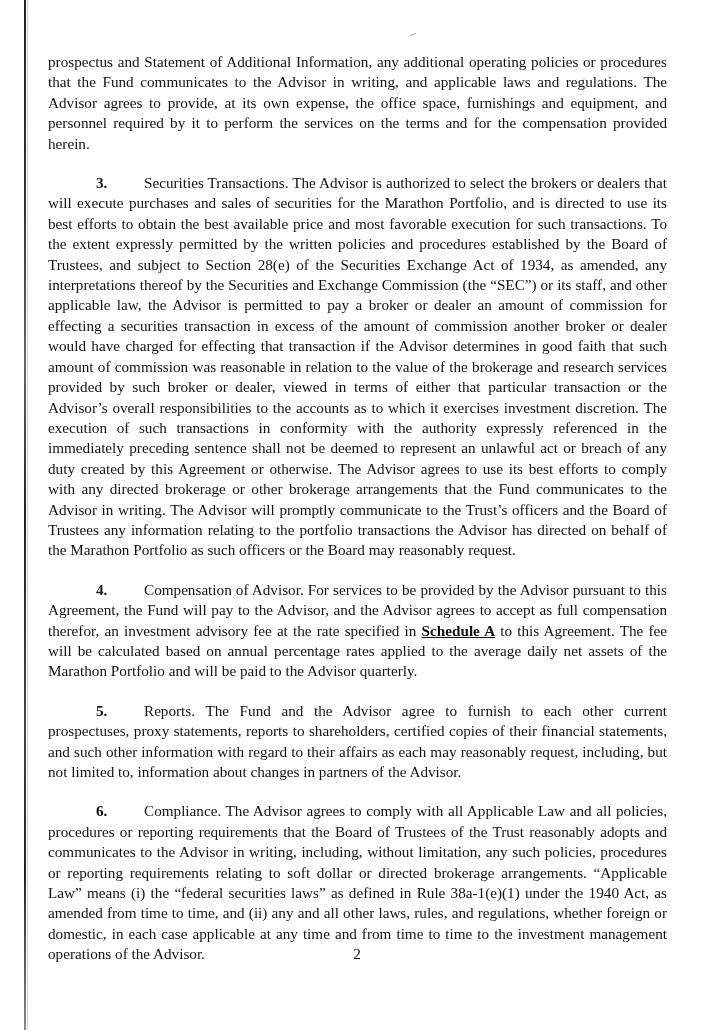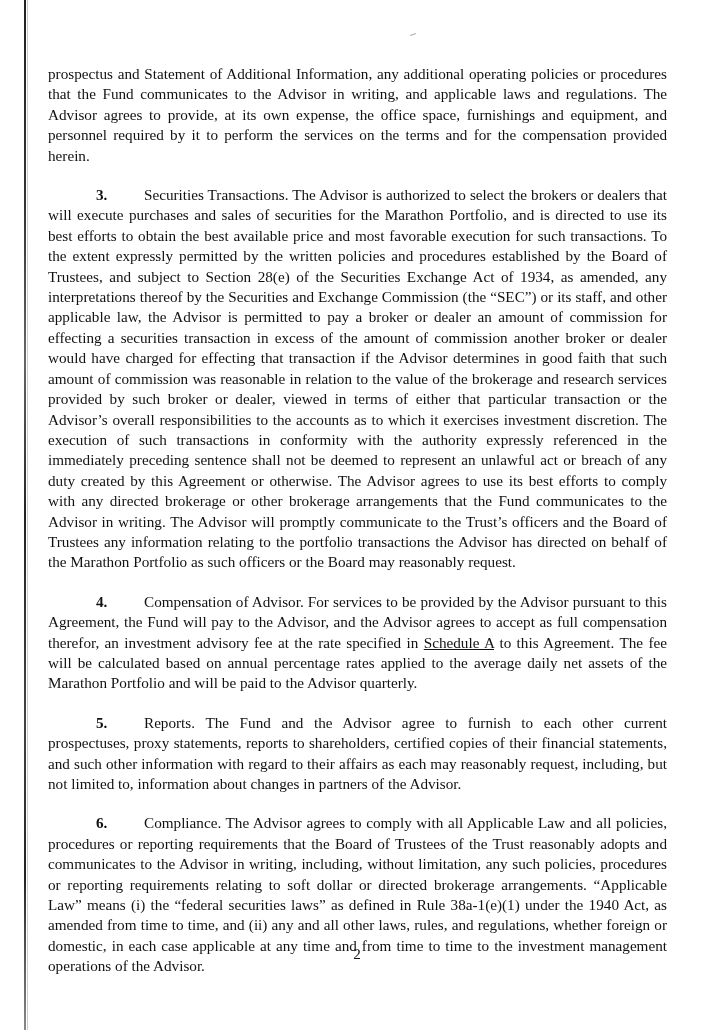--- a/index.html
+++ b/index.html
@@ -25,40 +25,41 @@
     }
     .scan-edge.thin {
       left: 27px;
       width: 1px;
       background: #999;
       opacity: 0.5;
     }
     .page {
       position: absolute;
       left: 48px;
-      top: 64px;
+      top: 52px;
       width: 619px;
     }
     p.para {
       margin: 0 0 19px 0;
       font-size: 15.2px;
       line-height: 20.4px;
       text-align: justify;
     }
     .num {
       display: inline-block;
       margin-left: 48px;
       width: 48px;
       font-weight: bold;
     }
     .heading {
       font-weight: normal;
     }
     .u {
       text-decoration: underline;
+      font-weight: bold;
     }
     .page-number {
       position: absolute;
       left: 0;
       width: 714px;
       top: 945px;
       text-align: center;
       font-size: 15.2px;
     }
     .speck {

